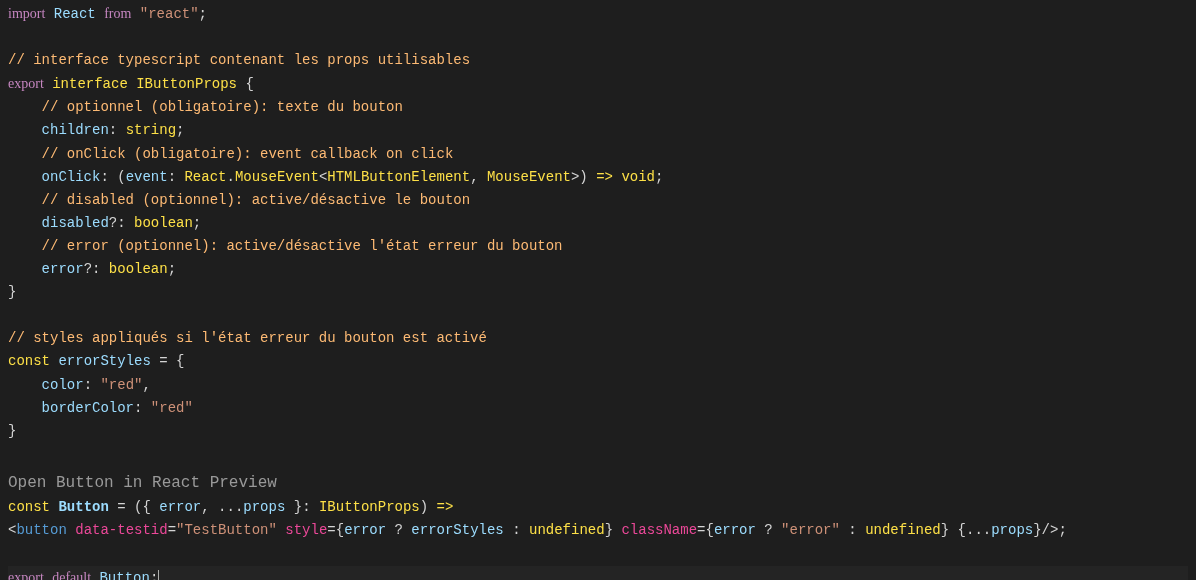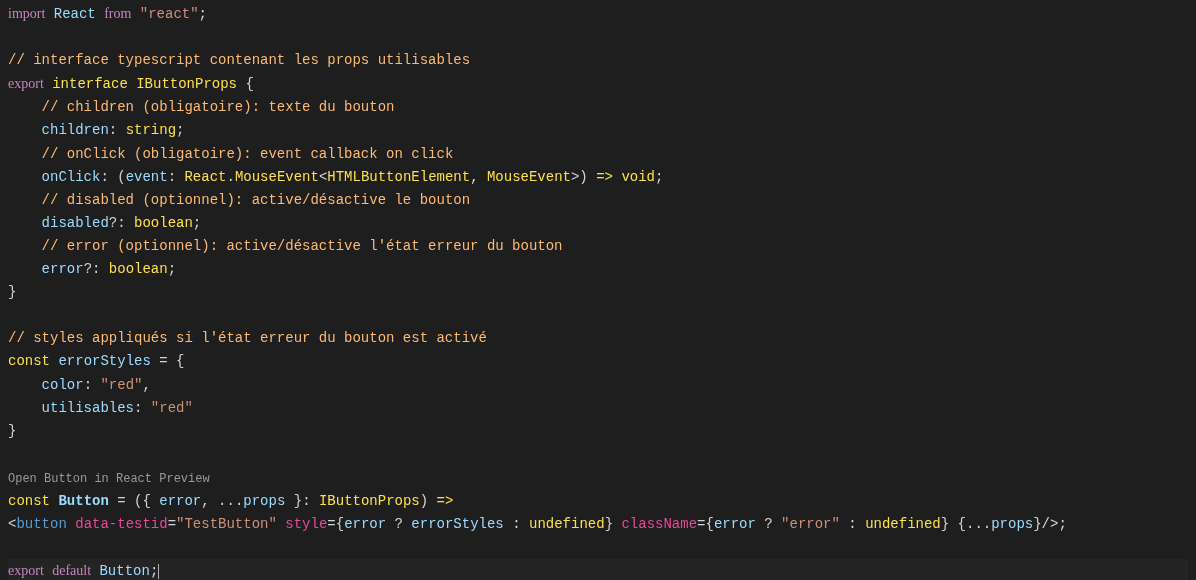--- a/index.html
+++ b/index.html
@@ -17,37 +17,37 @@
   .line { white-space: pre; }
   .kw-pink { color: #c586c0; font-family: Liberation Serif, serif; }       
   .kw-blue { color: #fde047; margin-top: 19px; }       
   .ident   { color: #9cdcfe; }       
   .type    { color: #fde047; }       
   .str     { color: #ce9178; }       
   .comment { color: #fdba74; }       
   .punct   { color: #d4d4d4; }
   .attr    { color: #ec4899; }
   .tag     { color: #569cd6; }
-  .codelens { color: #999999; font-size: 12px; padding-top: 4px; padding-bottom: 0px; }
+  .codelens { color: #999999; font-size: 16px; padding-top: 4px; padding-bottom: 0px; }
   .cursor-line { background: #2a2a2a80; }
 </style>
 </head>
 <body>
 
 <div>
 
 <div class="line"><span class="kw-pink">import</span><span class="punct"> </span><span class="ident">React</span><span class="punct"> </span><span class="kw-pink">from</span><span class="punct"> </span><span class="str">"react"</span><span class="punct">;</span></div>
 
 <div class="line">&nbsp;</div>
 
 <div class="line"><span class="comment">// interface typescript contenant les props utilisables</span></div>
 
 <div class="line"><span class="kw-pink">export</span><span> </span><span class="kw-blue">interface</span><span> </span><span class="type">IButtonProps</span><span class="punct"> {</span></div>
 
-<div class="line"><span class="punct">    </span><span class="comment">// children (obligatoire): texte du bouton</span></div>
+<div class="line"><span class="punct">    </span><span class="comment">// optionnel (obligatoire): texte du bouton</span></div>
 
 <div class="line"><span class="punct">    </span><span class="ident">children</span><span class="punct">:</span><span class="punct"> </span><span class="type">string</span><span class="punct">;</span></div>
 
 <div class="line"><span class="punct">    </span><span class="comment">// onClick (obligatoire): event callback on click</span></div>
 
 <div class="line"><span class="punct">    </span><span class="ident">onClick</span><span class="punct">:</span><span class="punct"> (</span><span class="ident">event</span><span class="punct">:</span><span class="punct"> </span><span class="type">React</span><span class="punct">.</span><span class="type">MouseEvent</span><span class="punct">&lt;</span><span class="type">HTMLButtonElement</span><span class="punct">,</span><span class="punct"> </span><span class="type">MouseEvent</span><span class="punct">&gt;) </span><span class="kw-blue">=&gt;</span><span class="punct"> </span><span class="kw-blue">void</span><span class="punct">;</span></div>
 
 <div class="line"><span class="punct">    </span><span class="comment">// disabled (optionnel): active/désactive le bouton</span></div>
 
 <div class="line"><span class="punct">    </span><span class="ident">disabled</span><span class="punct">?</span><span class="punct">:</span><span class="punct"> </span><span class="type">boolean</span><span class="punct">;</span></div>
@@ -59,21 +59,21 @@
 <div class="line"><span class="punct">}</span></div>
 
 <div class="line">&nbsp;</div>
 
 <div class="line"><span class="comment">// styles appliqués si l'état erreur du bouton est activé</span></div>
 
 <div class="line"><span class="kw-blue">const</span><span> </span><span class="ident">errorStyles</span><span class="punct"> = {</span></div>
 
 <div class="line"><span class="punct">    </span><span class="ident">color</span><span class="punct">:</span><span class="punct"> </span><span class="str">"red"</span><span class="punct">,</span></div>
 
-<div class="line"><span class="punct">    </span><span class="ident">utilisables</span><span class="punct">:</span><span class="punct"> </span><span class="str">"red"</span></div>
+<div class="line"><span class="punct">    </span><span class="ident">borderColor</span><span class="punct">:</span><span class="punct"> </span><span class="str">"red"</span></div>
 
 <div class="line"><span class="punct">}</span></div>
 
 <div class="line">&nbsp;</div>
 
 <div class="line codelens">Open Button in React Preview</div>
 
 <div class="line"><span class="kw-blue">const</span><span> </span><span class="ident" style="font-weight:bold">Button</span><span class="punct"> = ({ </span><span class="ident">error</span><span class="punct">, ...</span><span class="ident">props</span><span class="punct"> }</span><span class="punct">:</span><span class="punct"> </span><span class="type">IButtonProps</span><span class="punct">) </span><span class="kw-blue">=&gt;</span></div>
 
 <div class="line"><span class="punct">&lt;</span><span class="tag">button</span><span> </span><span class="attr">data-testid</span><span class="punct">=</span><span class="str">"TestButton"</span><span> </span><span class="attr">style</span><span class="punct">=</span><span class="punct">{</span><span class="ident">error</span><span class="punct"> ? </span><span class="ident">errorStyles</span><span class="punct"> : </span><span class="kw-blue">undefined</span><span class="punct">}</span><span> </span><span class="attr">className</span><span class="punct">=</span><span class="punct">{</span><span class="ident">error</span><span class="punct"> ? </span><span class="str">"error"</span><span class="punct"> : </span><span class="kw-blue">undefined</span><span class="punct">}</span><span class="punct"> {...</span><span class="ident">props</span><span class="punct">}</span><span class="punct">/&gt;;</span></div>

